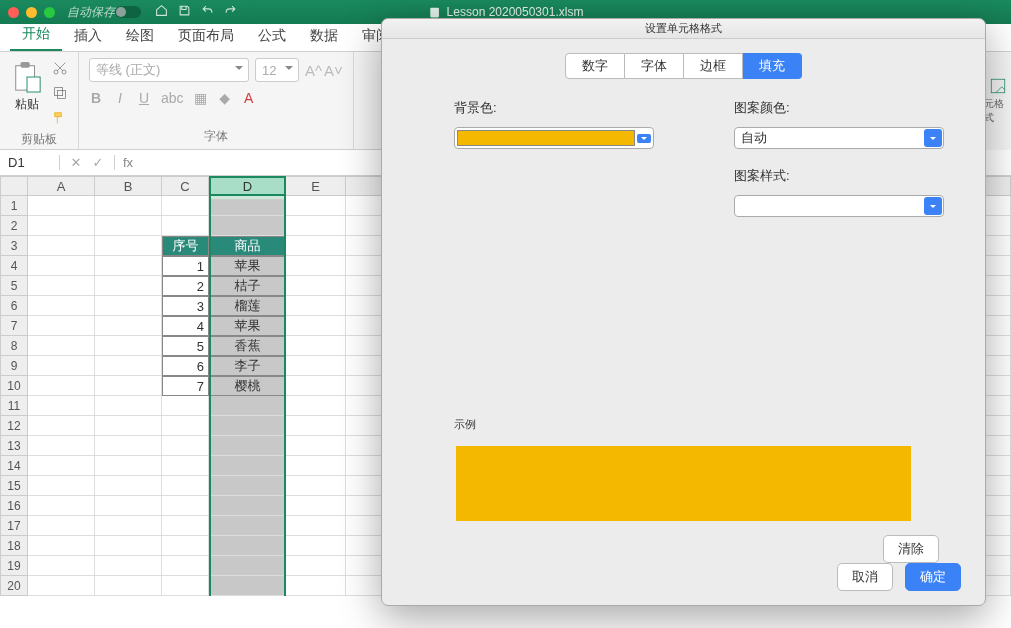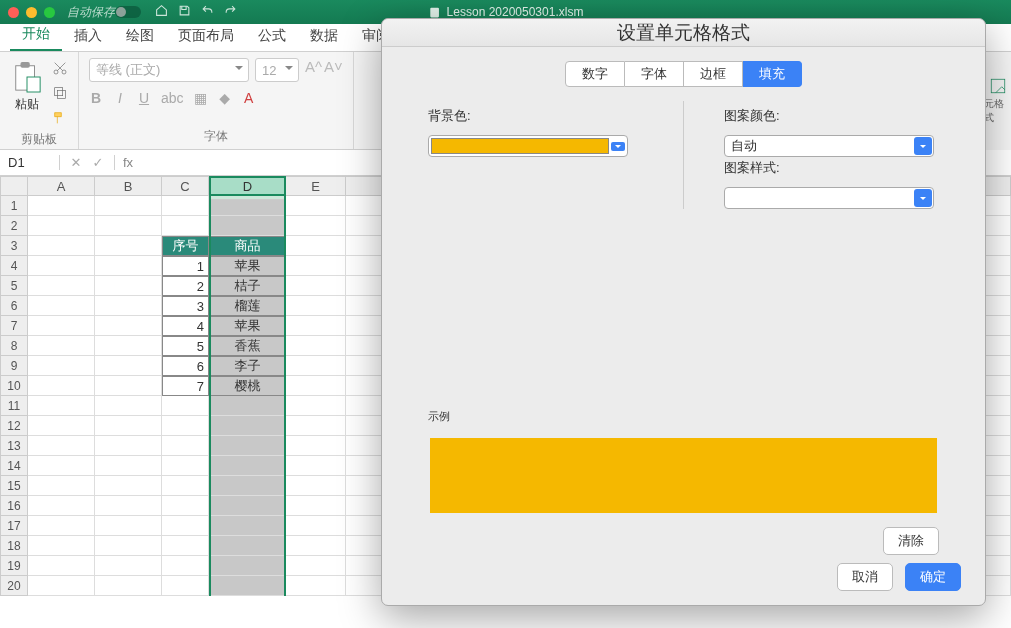--- a/index.html
+++ b/index.html
@@ -25,21 +25,21 @@
 
 
 .ribbon { height:98px; background:#f5f5f5; border-bottom:1px solid #d0d0d0; display:flex; }
 .group { border-right:1px solid #d8d8d8; padding:6px 10px 2px; display:flex; flex-direction:column; justify-content:space-between;}
 .group-label { text-align:center; font-size:12px; color:#777; padding:2px 0;}
 .clip-row { display:flex; gap:8px; align-items:flex-start;}
 .paste-btn { display:flex; flex-direction:column; align-items:center; gap:2px; padding:2px;}
 .paste-btn svg{width:30px;height:34px;}
 .mini-col { display:flex; flex-direction:column; gap:6px; padding-top:2px;}
 .mini-col svg{width:16px;height:16px;}
-.font-top { display:flex; gap:6px; align-items:flex-start;}
+.font-top { display:flex; gap:6px; align-items:center;}
 .sel { background:#fff; border:1px solid #ccc; border-radius:3px; height:24px; display:flex; align-items:center; padding:0 18px 0 6px; font-size:13px; color:#aaa; position:relative;}
 .sel::after{content:"";position:absolute;right:5px;top:50%;transform:translateY(-50%);border:4px solid transparent;border-top-color:#888;}
 .fsize{width:44px;}
 .aabtns{display:flex;gap:2px;color:#bbb;font-size:15px;}
 .font-bot{display:flex;gap:10px;align-items:center;color:#aaa;font-size:14px;margin-top:8px;}
 .font-bot span{min-width:14px;text-align:center;}
 
 
 .fbar { height:26px; background:#fff; display:flex; align-items:center; font-size:13px; border-bottom:1px solid #d0d0d0;}
 .namebox{width:60px;border-right:1px solid #d0d0d0;padding:0 8px;color:#333;}
@@ -64,28 +64,28 @@
 .data-d{background:#c8c8c8;border:1px solid #888;}
 .colD-outline{position:absolute;top:0;left:209px;width:77px;height:100%;border-left:2px solid #1a8a5e;border-right:2px solid #1a8a5e;pointer-events:none;}
 .colD-top{position:absolute;top:0;left:209px;width:77px;height:20px;border:2px solid #1a8a5e;background:#a8ddc7;pointer-events:none;display:flex;align-items:center;justify-content:center;font-size:13px;}
 
 
 .rightcut{position:absolute;right:0;top:52px;width:28px;height:98px;background:#f5f5f5;border-left:1px solid #d8d8d8;display:flex;flex-direction:column;align-items:center;justify-content:center;gap:2px;font-size:10px;color:#666;}
 .rightcut svg{width:18px;height:18px;}
 
 
 .dialog{position:absolute;left:381px;top:18px;width:605px;height:588px;background:#ececec;border:1px solid #aaa;border-radius:7px;box-shadow:0 12px 40px rgba(0,0,0,.35);}
-.dlg-title{height:28px;border-bottom:1px solid #ccc;display:flex;align-items:center;justify-content:center;font-size:19px;background:linear-gradient(#f2f2f2,#e6e6e6);border-radius:7px 7px 0 0;}
+.dlg-title{height:20px;border-bottom:1px solid #ccc;display:flex;align-items:center;justify-content:center;font-size:11px;background:linear-gradient(#f2f2f2,#e6e6e6);border-radius:7px 7px 0 0;}
 .dlg-tabs{display:flex;justify-content:center;padding:14px 0;}
 .dtab{border:1px solid #bbb;padding:3px 16px;font-size:13px;background:#fff;cursor:default;}
 .dtab:first-child{border-radius:4px 0 0 4px;}
 .dtab:last-child{border-radius:0 4px 4px 0;}
 .dtab+.dtab{border-left:none;}
 .dtab.active{background:#3b82f6;color:#fff;border-color:#3b82f6;}
-.dlg-body{padding:0 46px;}
+.dlg-body{padding:0 72px;}
 .dlg-cols{display:flex;gap:40px;}
 .dlg-col{flex:1;}
 .lbl{font-size:13px;color:#333;margin-bottom:10px;margin-top:6px;}
 .colorbtn{width:200px;height:22px;border:1px solid #aaa;border-radius:4px;display:flex;align-items:center;padding:2px;background:#fff;}
 .swatch{flex:1;height:16px;background:#f5b800;border:1px solid #888;}
 .dd{width:14px;background:#3b82f6;border-radius:2px;margin-left:2px;display:flex;align-items:center;justify-content:center;}
 .dd::after{content:"";border:3px solid transparent;border-top-color:#fff;margin-top:3px;}
 .selectw{width:210px;height:22px;border:1px solid #aaa;border-radius:4px;background:#fff;display:flex;align-items:center;padding:0 6px;font-size:13px;position:relative;}
 .selectw .dd{position:absolute;right:1px;top:1px;bottom:1px;width:18px;border-radius:3px;}
 .divider{width:1px;background:#ccc;}
@@ -449,21 +449,21 @@
           <div class="dd"></div>
         </div>
       </div>
       <div class="divider"></div>
       <div class="dlg-col">
         <div class="lbl">图案颜色:</div>
         <div class="selectw">
           <span>自动</span>
           <div class="dd"></div>
         </div>
-        <div class="lbl" style="margin-top:2px;">图案样式:</div>
+        <div class="lbl" style="margin-top:18px;">图案样式:</div>
         <div class="selectw">
           <span></span>
           <div class="dd"></div>
         </div>
       </div>
     </div>
     <div class="sample-lbl">示例</div>
     <div class="sample-box" style="background: rgb(245, 184, 0);"></div>
   </div>
   <div class="clearbtn-row">

